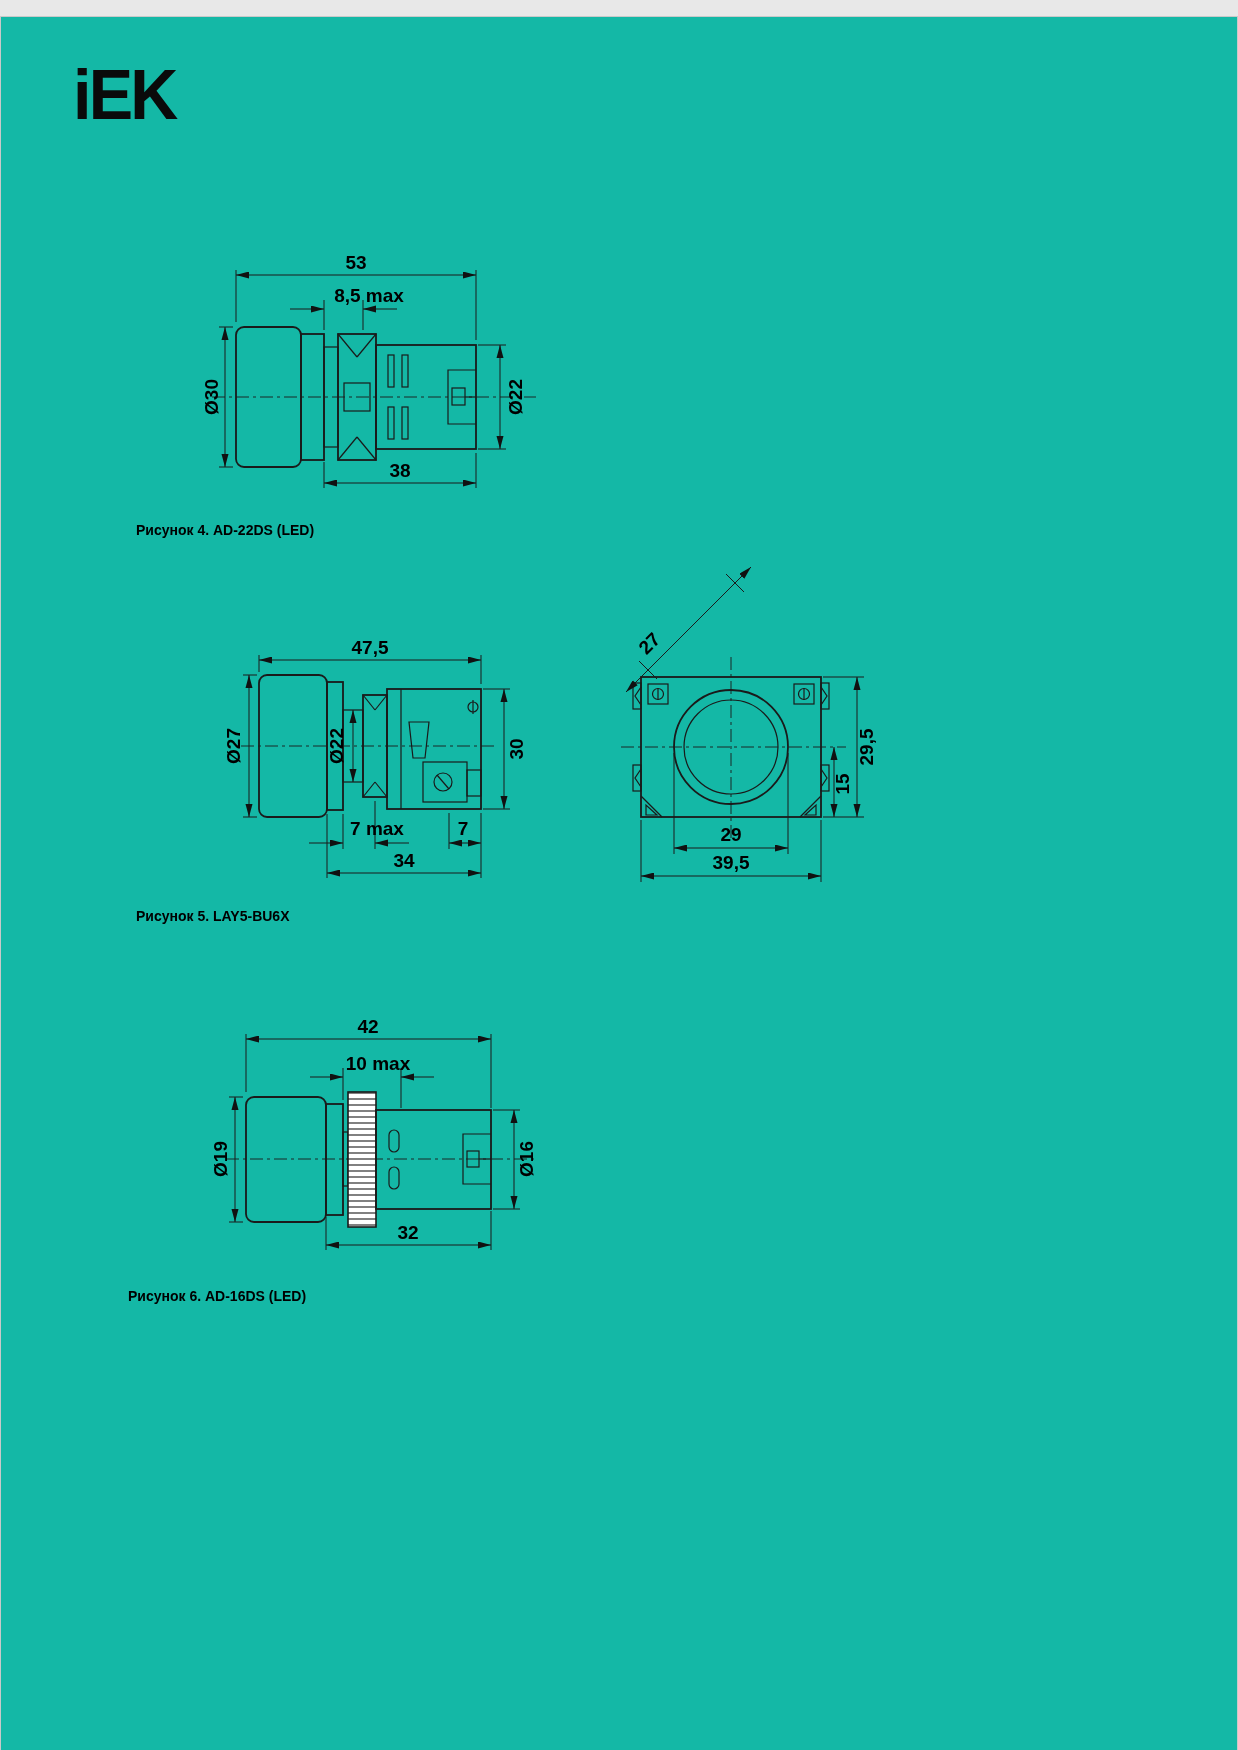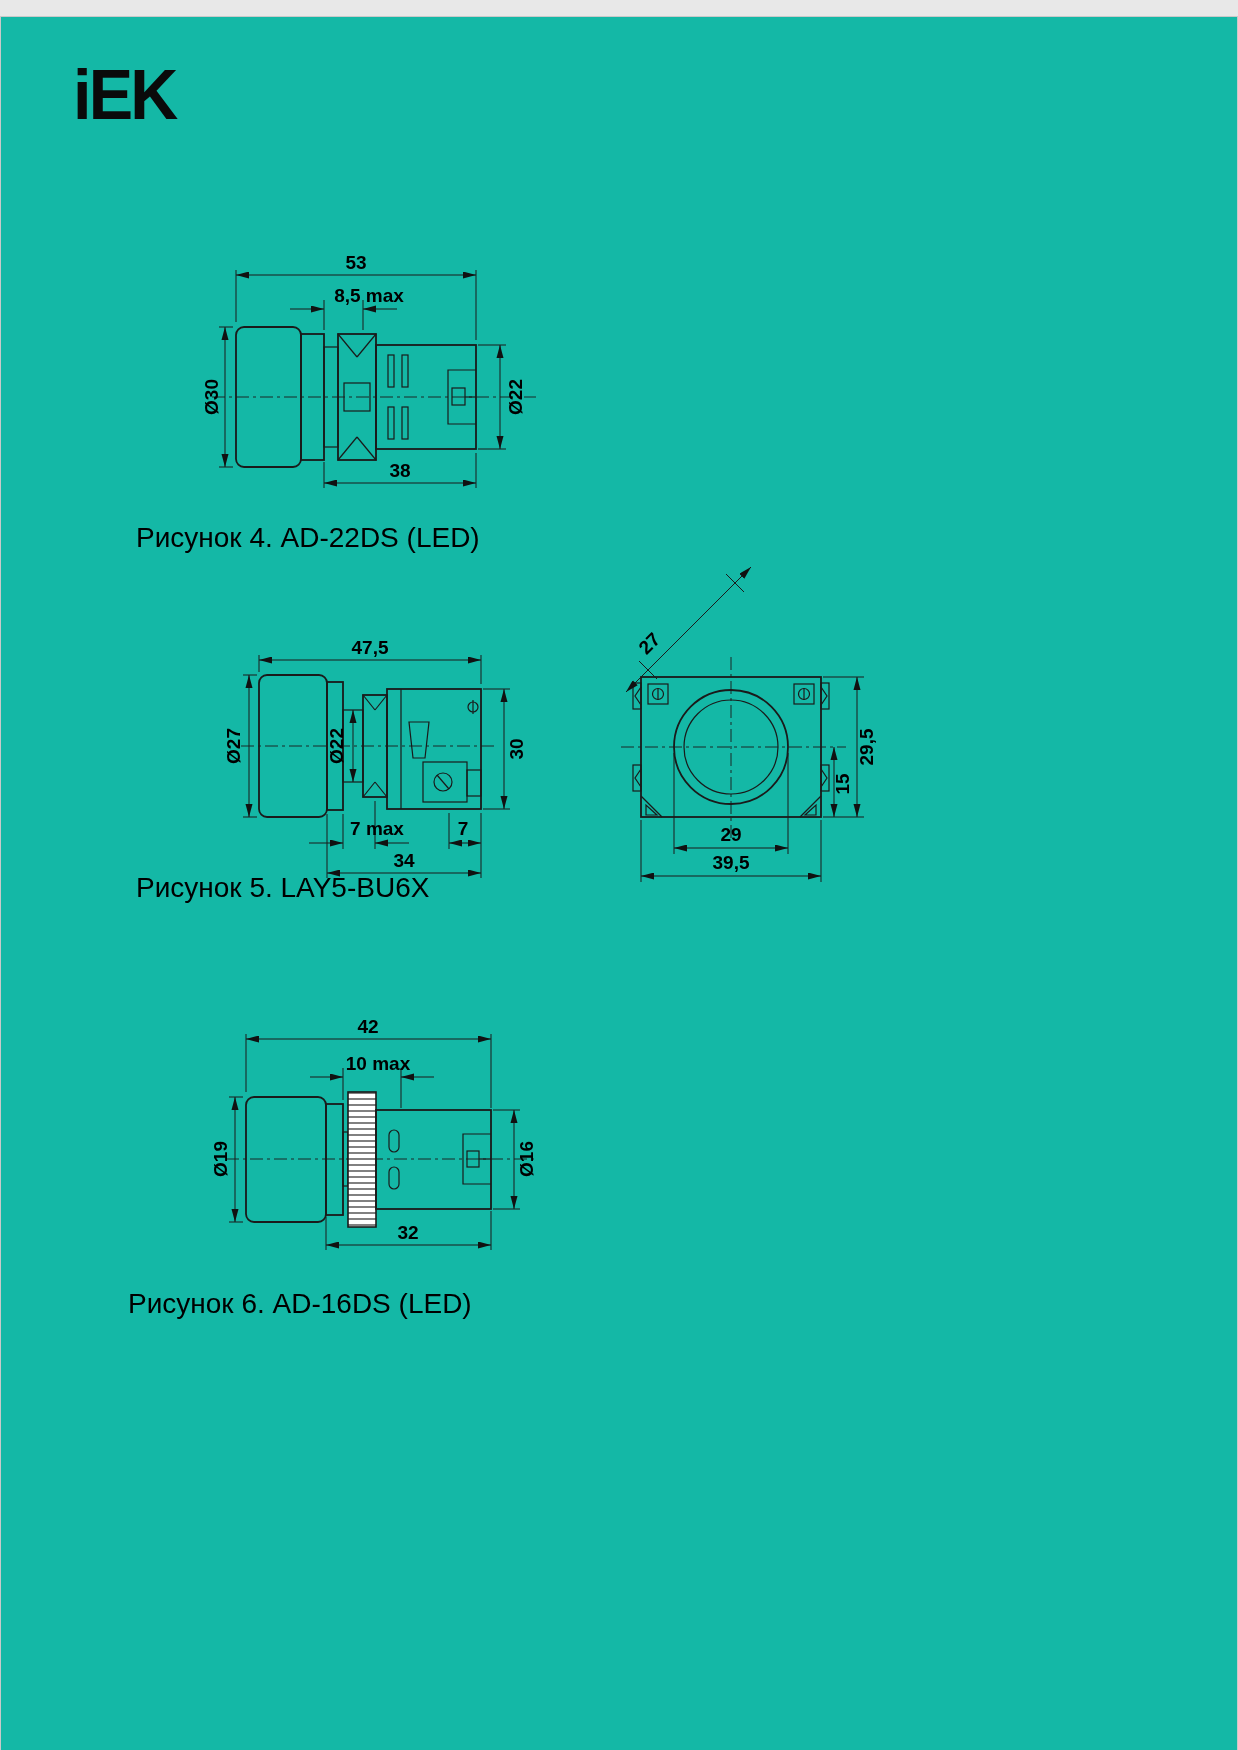--- a/index.html
+++ b/index.html
@@ -2,21 +2,21 @@
 <html><head>
 <meta charset="utf-8">
 <style>
   html,body{margin:0;padding:0;background:#e8e8e8;}
   .page{position:relative;width:1238px;height:1750px;background:#14b8a6;
         border:1px solid #c9c9c9;box-sizing:border-box;overflow:hidden;
         font-family:"Liberation Sans",sans-serif;margin:16px auto;}
   .logo{position:absolute;left:72px;top:38px;font-weight:800;font-size:70px;
         letter-spacing:-3px;color:#0a0a0a;transform:scaleX(.95);transform-origin:left top;
         font-family:"Liberation Sans",sans-serif;}
-  .caption{position:absolute;font-weight:400;font-size:28px;color:#000;white-space:nowrap;}
+  .caption{position:absolute;font-weight:700;font-size:14px;color:#000;white-space:nowrap;}
   .draw{position:absolute;}
   .ol{fill:none;stroke:#1a1a1a;stroke-width:1.8;}
   .ol2{fill:none;stroke:#1a1a1a;stroke-width:1.2;}
   .dim{fill:none;stroke:#1a1a1a;stroke-width:1;}
   .cl{fill:none;stroke:#1a1a1a;stroke-width:.9;stroke-dasharray:13 4 3 4;}
   svg text{font-family:"Liberation Sans",sans-serif;font-weight:700;font-size:19px;fill:#000;}
 </style>
 </head>
 <body>
 
@@ -199,21 +199,21 @@
       <line class="dim" x1="592" y1="191" x2="592" y2="292"></line>
       <line class="dim" x1="478" y1="286" x2="592" y2="286" marker-start="url(#bS)" marker-end="url(#bE)"></line>
       <text x="535" y="279" text-anchor="middle">29</text>
 
       <line class="dim" x1="445" y1="258" x2="445" y2="320"></line>
       <line class="dim" x1="625" y1="258" x2="625" y2="320"></line>
       <line class="dim" x1="445" y1="314" x2="625" y2="314" marker-start="url(#bS)" marker-end="url(#bE)"></line>
       <text x="535" y="307" text-anchor="middle">39,5</text>
     </g>
   </svg>
-  <div class="caption" style="left:135px;top:855px">Рисунок 5. LAY5-BU6X</div>
+  <div class="caption" style="left:135px;top:891px">Рисунок 5. LAY5-BU6X</div>
 
   <svg class="draw" style="left:205px;top:995px" width="360" height="248" viewBox="0 0 360 248">
     <defs>
       <marker id="cE" markerWidth="14" markerHeight="8" refX="13" refY="3.5" orient="auto" markerUnits="userSpaceOnUse">
           <path d="M0,0 L13,3.5 L0,7 Z" fill="#111"></path>
         </marker>
       <marker id="cS" markerWidth="14" markerHeight="8" refX="0" refY="3.5" orient="auto" markerUnits="userSpaceOnUse">
           <path d="M13,0 L0,3.5 L13,7 Z" fill="#111"></path>
         </marker>
       <pattern id="kn" width="6" height="6" patternUnits="userSpaceOnUse">

